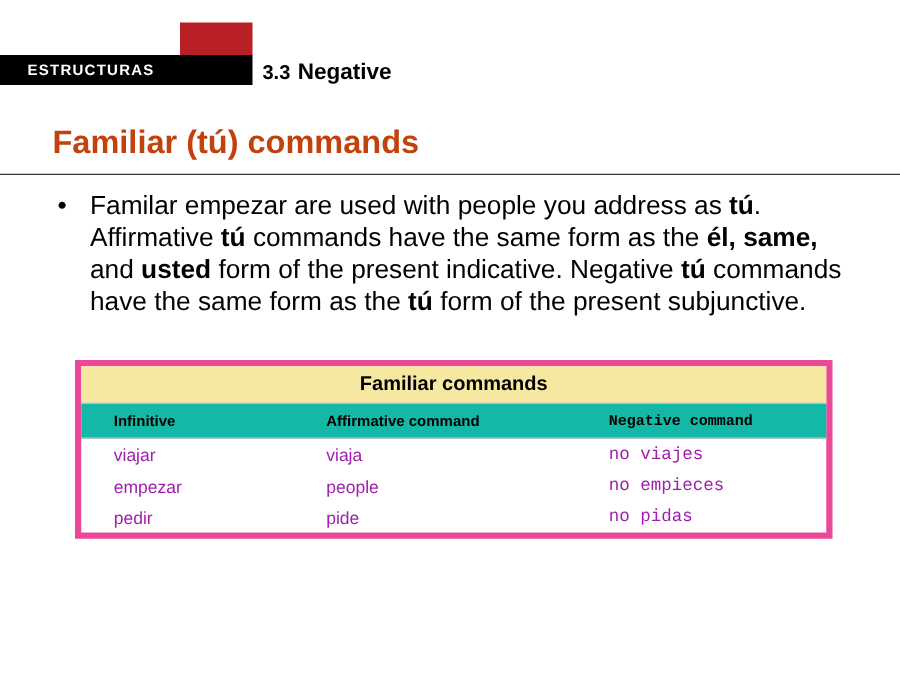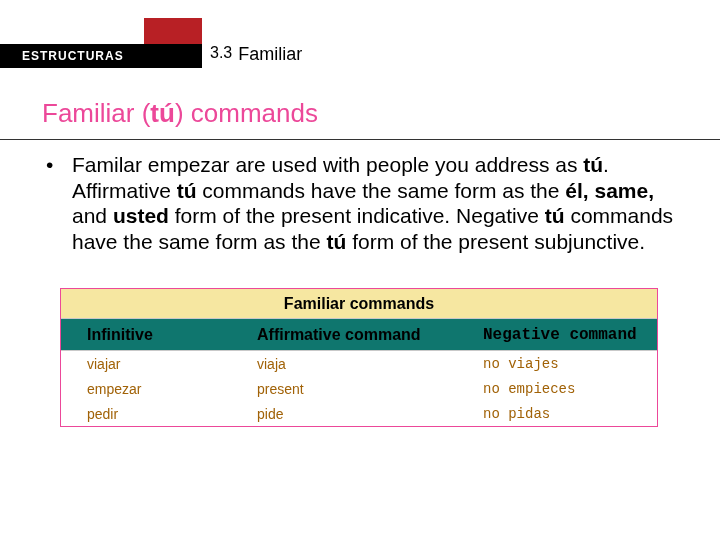--- a/index.html
+++ b/index.html
@@ -47,34 +47,34 @@
     width: 58px;
     height: 26px;
     background: #b82025;
   }
   .chapter-line {
     position: absolute;
     left: 210px;
     top: 0;
     height: 24px;
     display: flex;
-    align-items: flex-start;
-    font-weight: 400;
+    align-items: flex-end;
+    font-weight: 700;
     font-size: 18px;
   }
   .chapter-num {
     font-size: 16px;
     margin-right: 6px;
   }
   
   .section-title {
     margin: 22px 0 10px 42px;
     font-size: 26px;
-    font-weight: 400;
-    color: #ec4899;
+    font-weight: 700;
+    color: #c2410c;
   }
   .rule {
     height: 1px;
     background: #333;
     margin: 0 20px 0 0;
     margin-left: 0;
     width: 720px;
   }
   
   .bullet-wrap {
@@ -87,71 +87,71 @@
     width: 26px;
     flex: 0 0 26px;
     text-align: left;
   }
   .bullet-text b {
     font-weight: 700;
   }
   
   .tbl-wrap {
     margin: 34px 60px 0 60px;
-    border: 1px solid #ec4899;
+    border: 5px solid #ec4899;
     width: 596px;
   }
   .tbl-head {
     background: #f6e7a1;
     text-align: center;
     font-weight: 700;
     font-size: 16px;
     padding: 6px 0 5px 0;
     border-bottom: 1px solid #c9c9c9;
     font-family: Arial, sans-serif;
   }
   .tbl-row {
     display: flex;
     font-family: "Arial Narrow", Arial, sans-serif;
   }
   .tbl-row.labels {
     font-weight: 700;
-    font-size: 16px;
+    font-size: 12px;
     border-bottom: 1px solid #c9c9c9;
-    background: #0f766e;
+    background: #14b8a6;
   }
   .tbl-row > div {
     padding: 7px 8px 6px 26px;
     box-sizing: border-box;
   }
   .c1 { width: 170px; }
   .c2 { width: 226px; }
   .c3 { width: 200px; font-family: Liberation Mono, monospace; }
   .tbl-data {
     font-size: 14px;
-    color: #a16207;
+    color: #a21caf;
     font-family: "Arial Narrow", Arial, sans-serif;
   }
   .tbl-data .tbl-row > div {
     padding: 5px 8px 4px 26px;
   }
 </style>
 </head>
 <body>
 
 <div class="slide">
 
   <div class="header-row">
     <div class="red-box"></div>
     <div class="black-bar">
       <span>ESTRUCTURAS</span>
     </div>
     <div class="chapter-line">
       <span class="chapter-num">3.3</span>
-      <span>Familiar</span>
+      <span>Negative</span>
     </div>
   </div>
 
   <div class="section-title">
     <span>Familiar (</span><b>tú</b><span>) commands</span>
   </div>
   <div class="rule"></div>
 
   <div class="bullet-wrap">
     <div class="bullet-dot">•</div>
@@ -168,21 +168,21 @@
       <div class="c3">Negative command</div>
     </div>
     <div class="tbl-data">
       <div class="tbl-row">
         <div class="c1">viajar</div>
         <div class="c2">viaja</div>
         <div class="c3">no viajes</div>
       </div>
       <div class="tbl-row">
         <div class="c1">empezar</div>
-        <div class="c2">present</div>
+        <div class="c2">people</div>
         <div class="c3">no empieces</div>
       </div>
       <div class="tbl-row">
         <div class="c1">pedir</div>
         <div class="c2">pide</div>
         <div class="c3">no pidas</div>
       </div>
     </div>
   </div>
 

